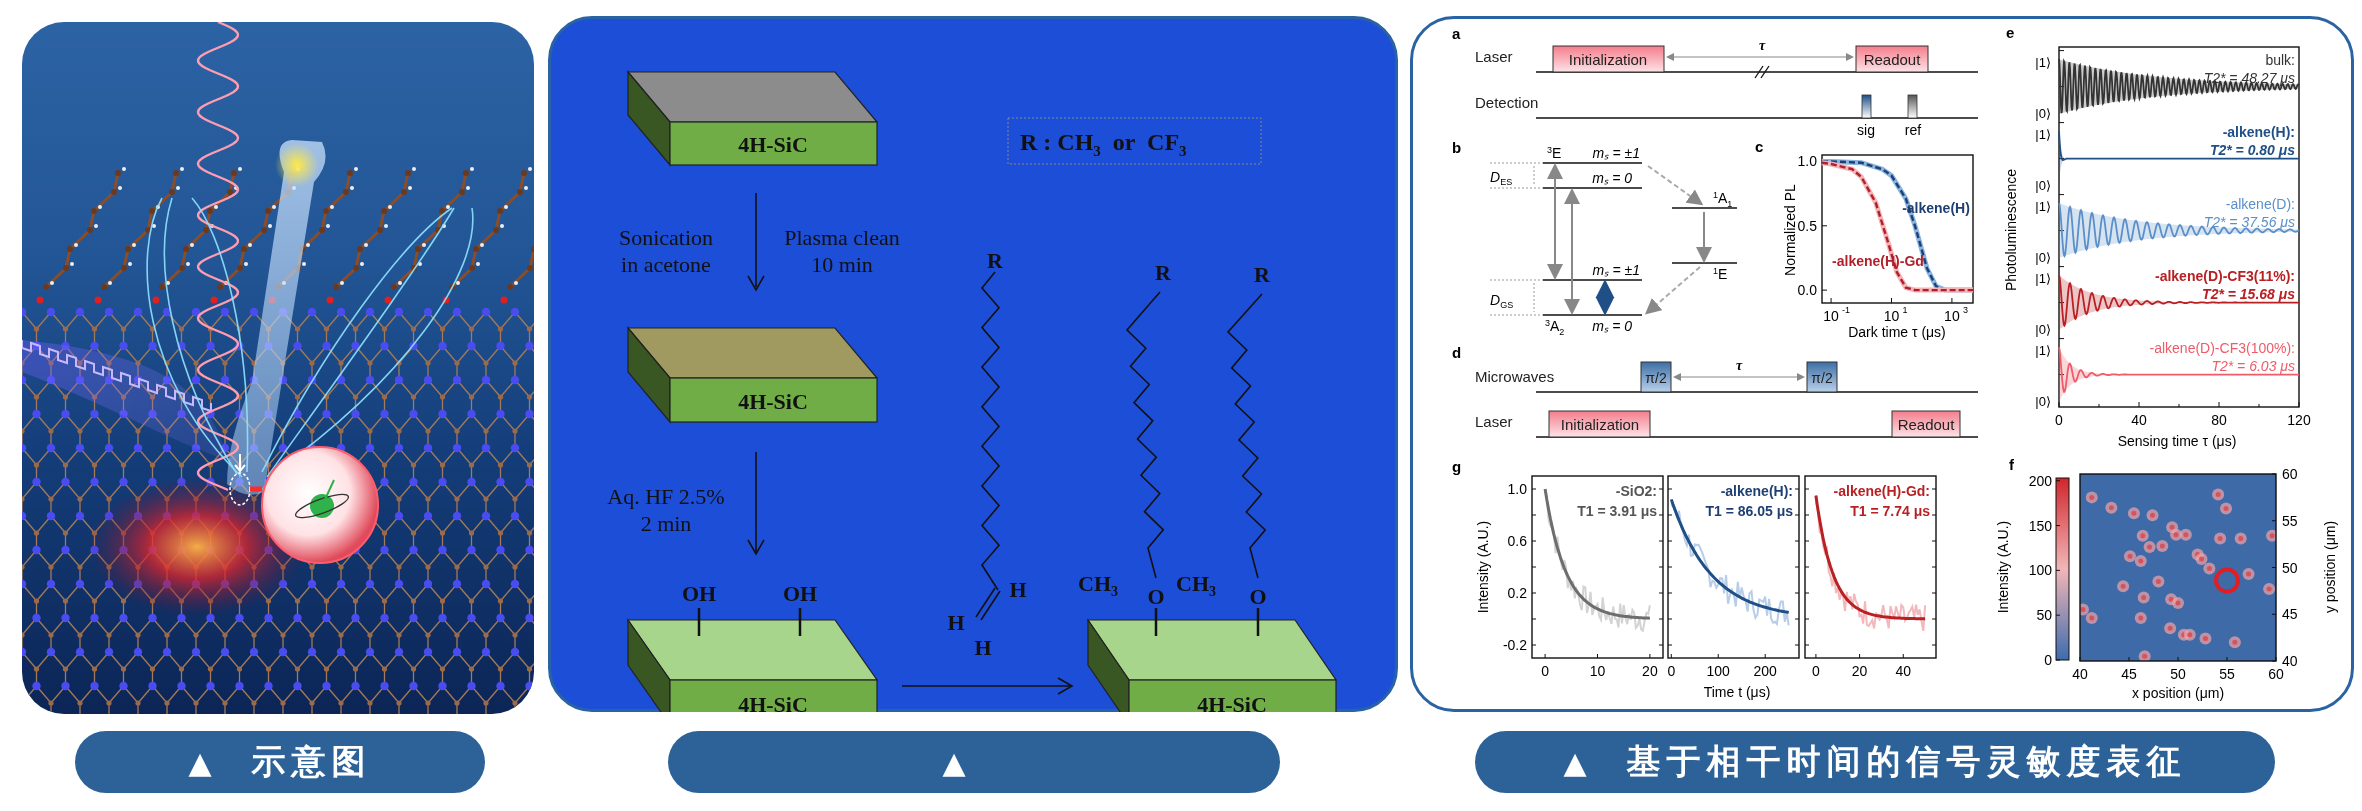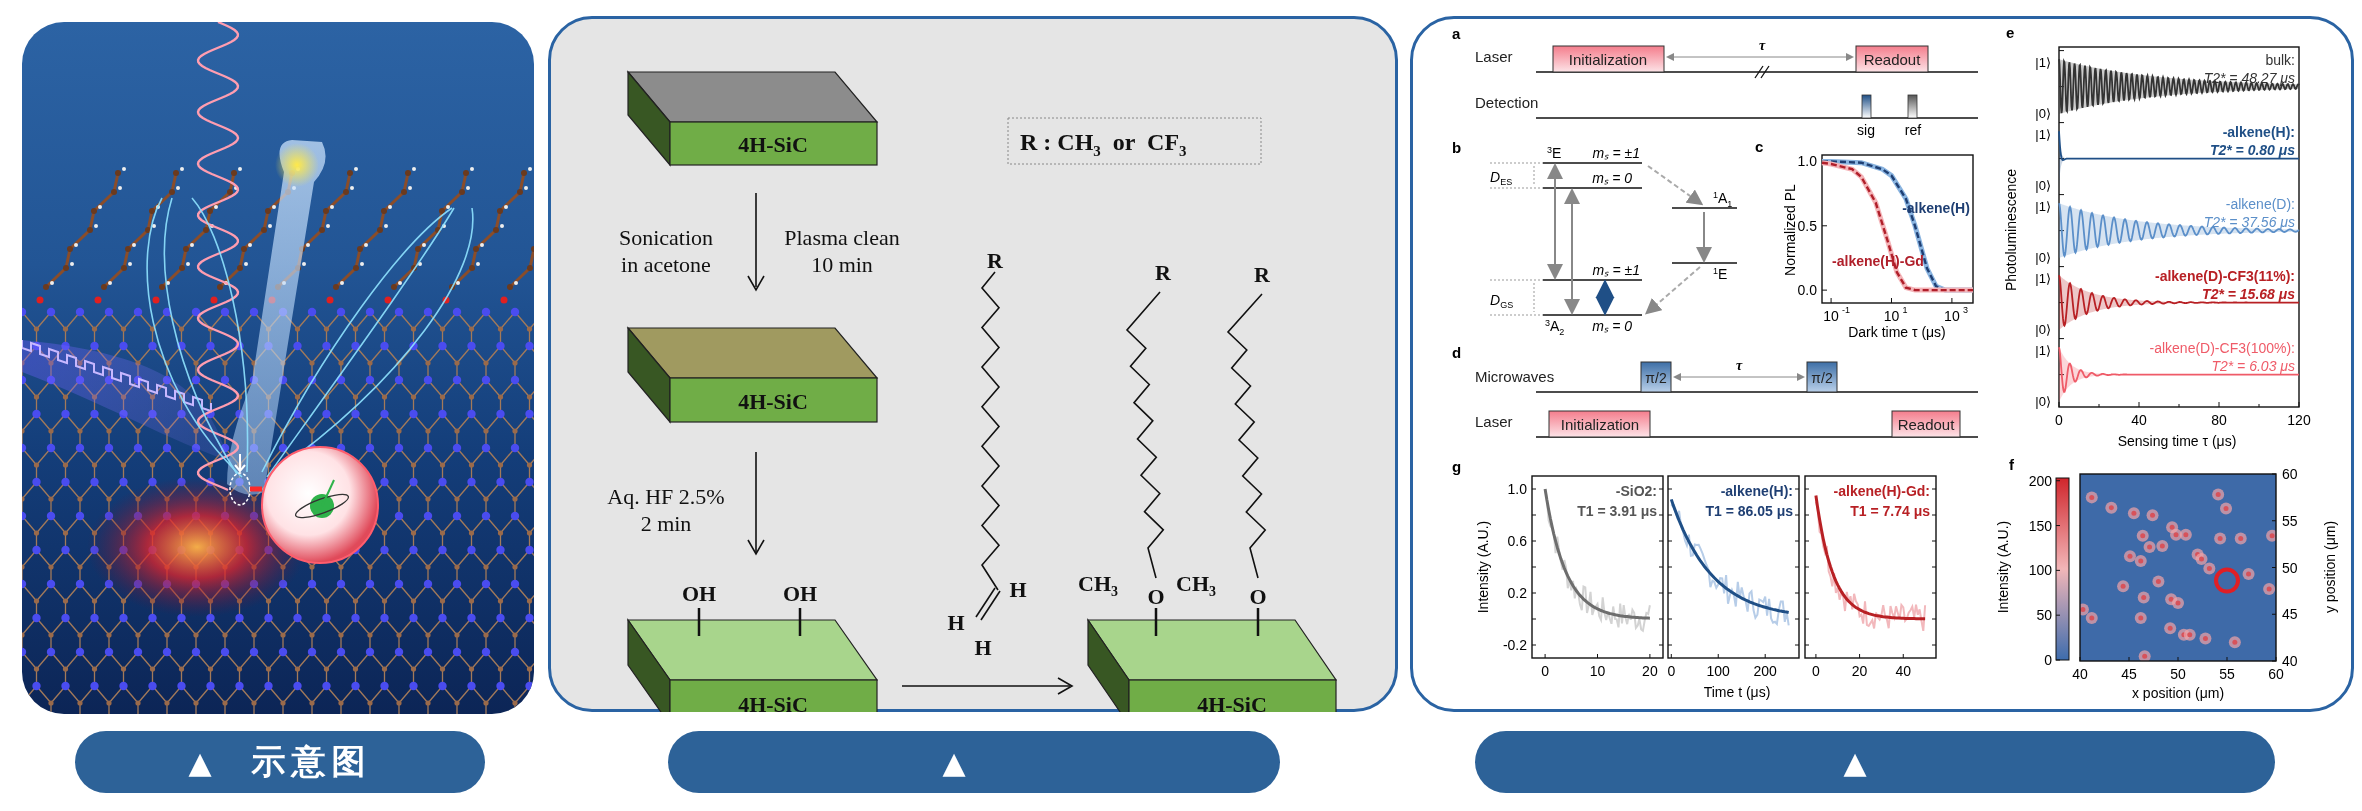--- a/index.html
+++ b/index.html
@@ -2,21 +2,21 @@
 <html><head>
 <meta charset="utf-8">
 <style>
   html,body{margin:0;padding:0;background:#ffffff;}
   body{width:2362px;height:811px;position:relative;overflow:hidden;font-family:"Liberation Sans",sans-serif;}
   .abs{position:absolute;}
   
   #p1{left:22px;top:22px;width:512px;height:692px;border-radius:42px;overflow:hidden;
       background:linear-gradient(180deg,#2c63a4 0%,#225595 35%,#143e7a 62%,#0c2556 100%);}
   
-  #p2{left:548px;top:16px;width:850px;height:696px;border:3px solid #2a63a3;border-radius:44px;background:#e5e5e5;box-sizing:border-box;}
+  #p2{left:548px;top:16px;width:850px;height:696px;border:3px solid #2a63a3;border-radius:44px;background:#1d4ed8;box-sizing:border-box;}
   
   #p3{left:1410px;top:16px;width:944px;height:696px;border:3px solid #2a63a3;border-radius:44px;background:#fff;box-sizing:border-box;}
   .caption{position:absolute;top:731px;height:62px;background:#2d6298;border-radius:31px;color:#fff;
       display:flex;align-items:center;justify-content:center;font-family:"DejaVu Serif",serif;font-weight:bold;font-size:34px;letter-spacing:6px;}
   .caption .tri{font-family:"DejaVu Sans",sans-serif;font-size:30px;margin-right:40px;letter-spacing:0;}
   .serif{font-family:"Liberation Serif",serif;}
   svg text{font-family:"Liberation Sans",sans-serif;}
   svg .serif{font-family:"Liberation Serif",serif;}
 </style>
 </head>
@@ -1895,13 +1895,14 @@
 
 <div class="caption" style="left:75px;width:410px;">
   <span class="tri">▲</span>
   <span>示意图</span>
 </div>
 <div class="caption" style="left:668px;width:612px;">
   <span class="tri">▲</span>
 </div>
 <div class="caption" style="left:1475px;width:800px;">
   <span class="tri">▲</span>
+  <span>基于相干时间的信号灵敏度表征</span>
 </div>
 
 </body></html>

